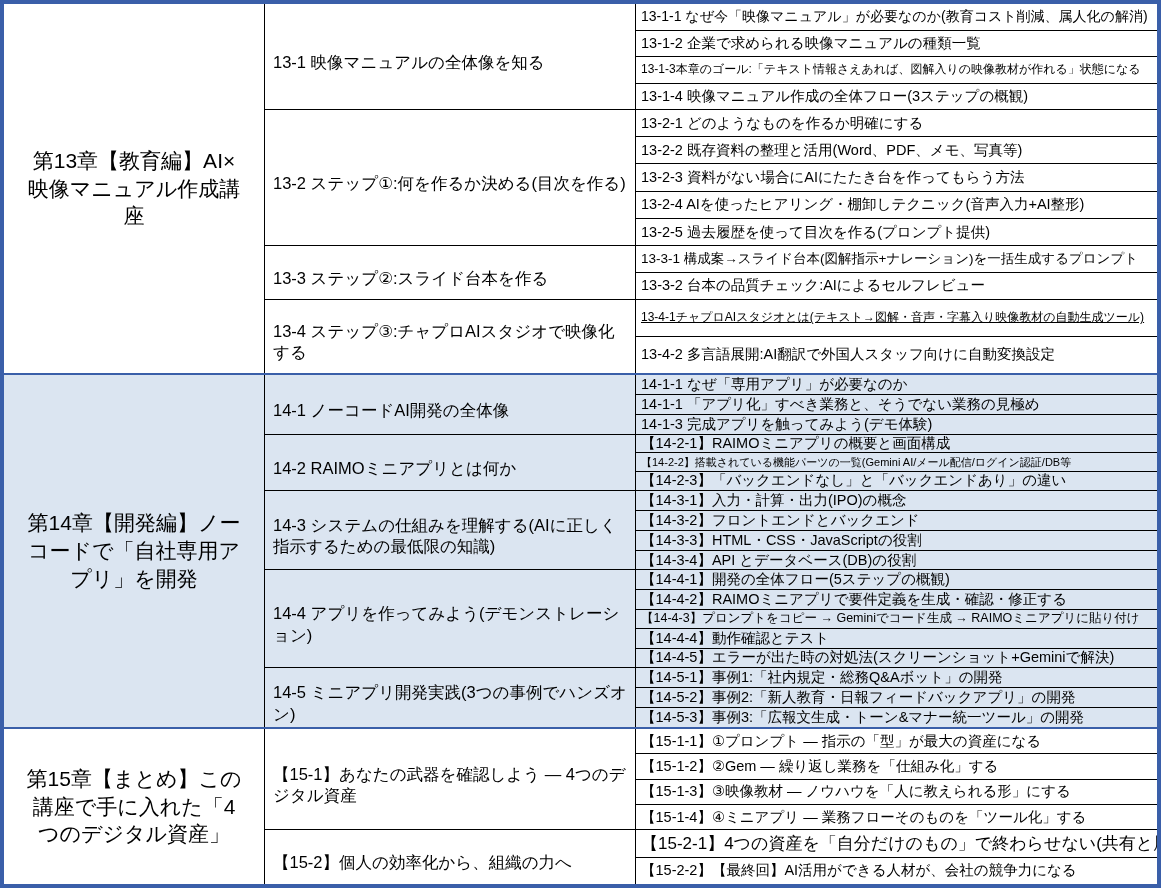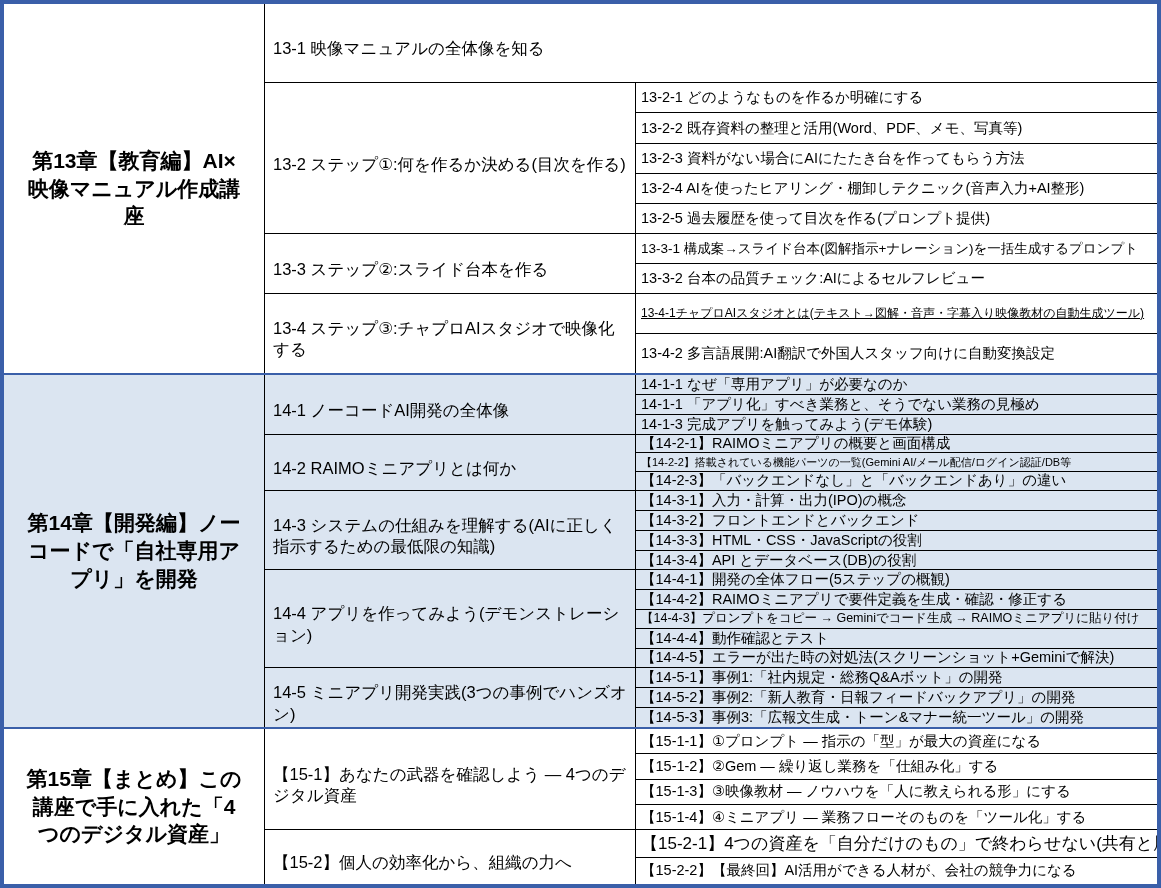--- a/index.html
+++ b/index.html
@@ -16,21 +16,21 @@
 
   .chapter-row { display: flex; min-height: 0; background: #fff; }
   .chapter-row:nth-child(1) { height: 369px; }
   .chapter-row:nth-child(2) { height: 356px; border-top: 2px solid #3a5fa9; border-bottom: 2px solid #3a5fa9; }
   .chapter-row:nth-child(3) { flex: 1; }
 
   .chapter-cell {
     flex: 0 0 260px;
     display: flex; align-items: center; justify-content: center;
     text-align: center;
-    font-weight: bold; font-size: 21px; line-height: 1.32;
+    font-weight: normal; font-size: 21px; line-height: 1.32;
     padding: 0 21px;
   }
 
   .sections { flex: 1; display: flex; flex-direction: column; border-left: 1px solid #000; min-width: 0; }
   .section { display: flex; min-height: 0; }
   .section + .section { border-top: 1px solid #000; }
 
   .section-cell {
     flex: 0 0 370px;
     display: flex; align-items: center;
@@ -51,20 +51,26 @@
 </style>
 </head>
 <body>
 
 <div class="toc-table" id="table-root">
     <div class="chapter-row" style="background: rgb(255, 255, 255);">
       <div class="chapter-cell">第13章【教育編】AI×映像マニュアル作成講座</div>
       <div class="sections">
         <div class="section" style="flex-grow: 4;">
           <div class="section-cell">13-1 映像マニュアルの全体像を知る</div>
+          <div class="leaves">
+            <div class="leaf" style="font-size: 14px;">13-1-1  なぜ今「映像マニュアル」が必要なのか(教育コスト削減、属人化の解消)</div>
+            <div class="leaf">13-1-2 企業で求められる映像マニュアルの種類一覧</div>
+            <div class="leaf" style="font-size: 12px;">13-1-3本章のゴール:「テキスト情報さえあれば、図解入りの映像教材が作れる」状態になる</div>
+            <div class="leaf">13-1-4 映像マニュアル作成の全体フロー(3ステップの概観)</div>
+          </div>
         </div>
         <div class="section" style="flex-grow: 5;">
           <div class="section-cell">13-2 ステップ①:何を作るか決める(目次を作る)</div>
           <div class="leaves">
             <div class="leaf">13-2-1 どのようなものを作るか明確にする</div>
             <div class="leaf">13-2-2 既存資料の整理と活用(Word、PDF、メモ、写真等)</div>
             <div class="leaf">13-2-3 資料がない場合にAIにたたき台を作ってもらう方法</div>
             <div class="leaf">13-2-4 AIを使ったヒアリング・棚卸しテクニック(音声入力+AI整形)</div>
             <div class="leaf">13-2-5 過去履歴を使って目次を作る(プロンプト提供)</div>
           </div>

